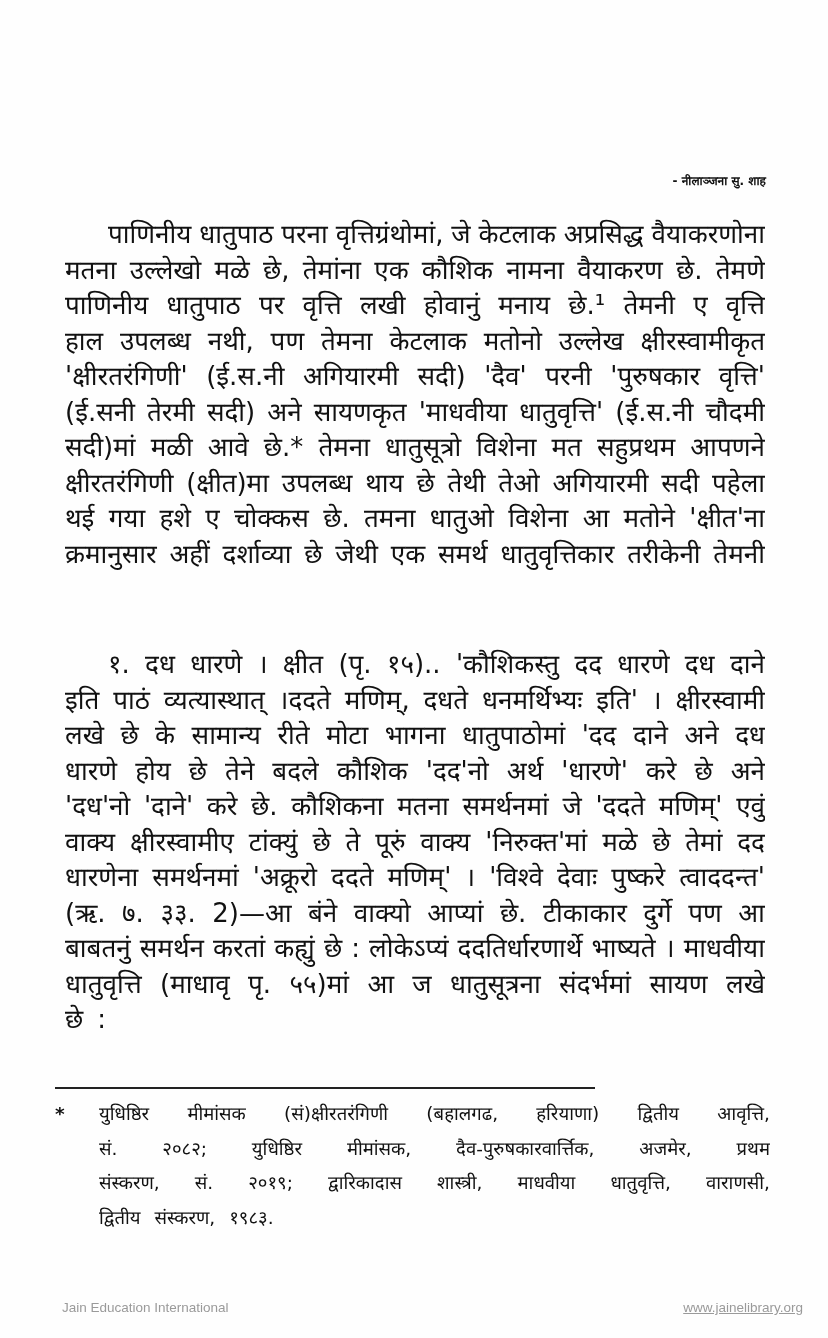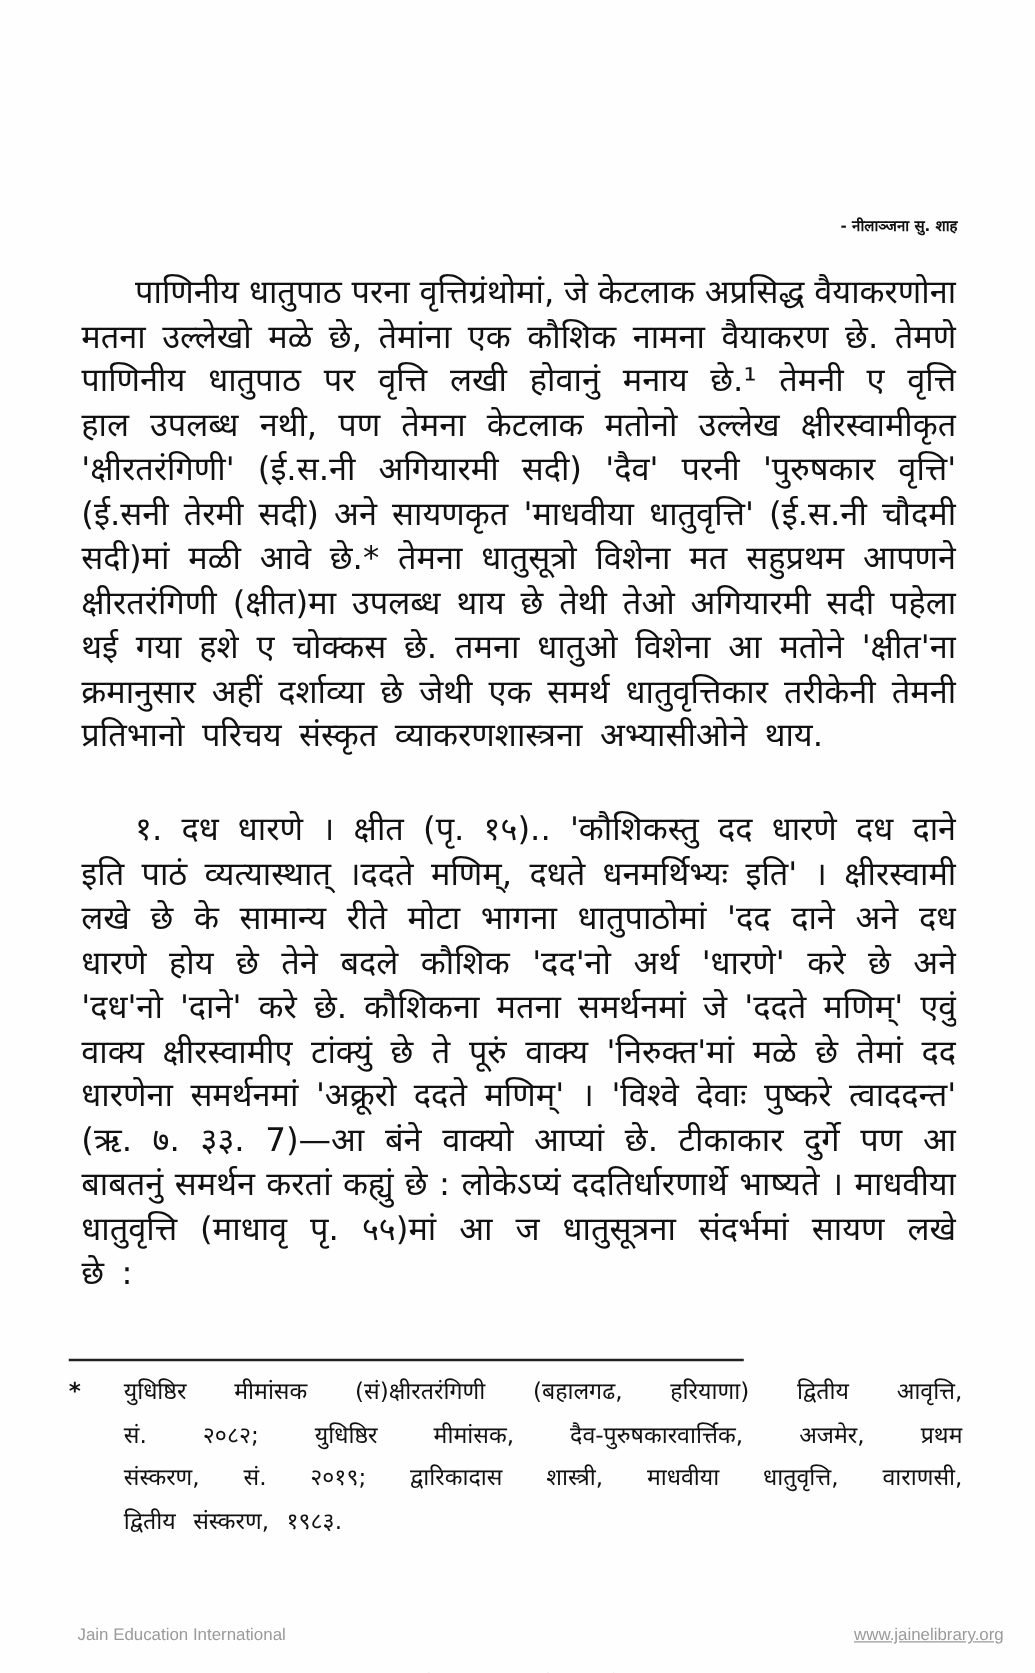--- a/index.html
+++ b/index.html
@@ -160,28 +160,20 @@
         <span class="w">क्रमानुसार</span>
         <span class="w">अहीं</span>
         <span class="w">दर्शाव्या</span>
         <span class="w">छे</span>
         <span class="w">जेथी</span>
         <span class="w">एक</span>
         <span class="w">समर्थ</span>
         <span class="w">धातुवृत्तिकार</span>
         <span class="w">तरीकेनी</span>
         <span class="w">तेमनी</span>
-      </div>
-      <div class="line last">
-        <span class="w">प्रतिभानो</span>
-        <span class="w">परिचय</span>
-        <span class="w">संस्कृत</span>
-        <span class="w">व्याकरणशास्त्रना</span>
-        <span class="w">अभ्यासीओने</span>
-        <span class="w">थाय.</span>
       </div>
     </div>
   <div class="body-block" id="para1" style="top:647px;">
       <div class="line indent">
         <span class="w">१.</span>
         <span class="w">दध</span>
         <span class="w">धारणे</span>
         <span class="w">।</span>
         <span class="w">क्षीत</span>
         <span class="w">(पृ.</span>
@@ -268,21 +260,21 @@
         <span class="w">।</span>
         <span class="w">'विश्वे</span>
         <span class="w">देवाः</span>
         <span class="w">पुष्करे</span>
         <span class="w">त्वाददन्त'</span>
       </div>
       <div class="line">
         <span class="w">(ऋ.</span>
         <span class="w">७.</span>
         <span class="w">३३.</span>
-        <span class="w">7)—आ</span>
+        <span class="w">2)—आ</span>
         <span class="w">बंने</span>
         <span class="w">वाक्यो</span>
         <span class="w">आप्यां</span>
         <span class="w">छे.</span>
         <span class="w">टीकाकार</span>
         <span class="w">दुर्गे</span>
         <span class="w">पण</span>
         <span class="w">आ</span>
       </div>
       <div class="line">

